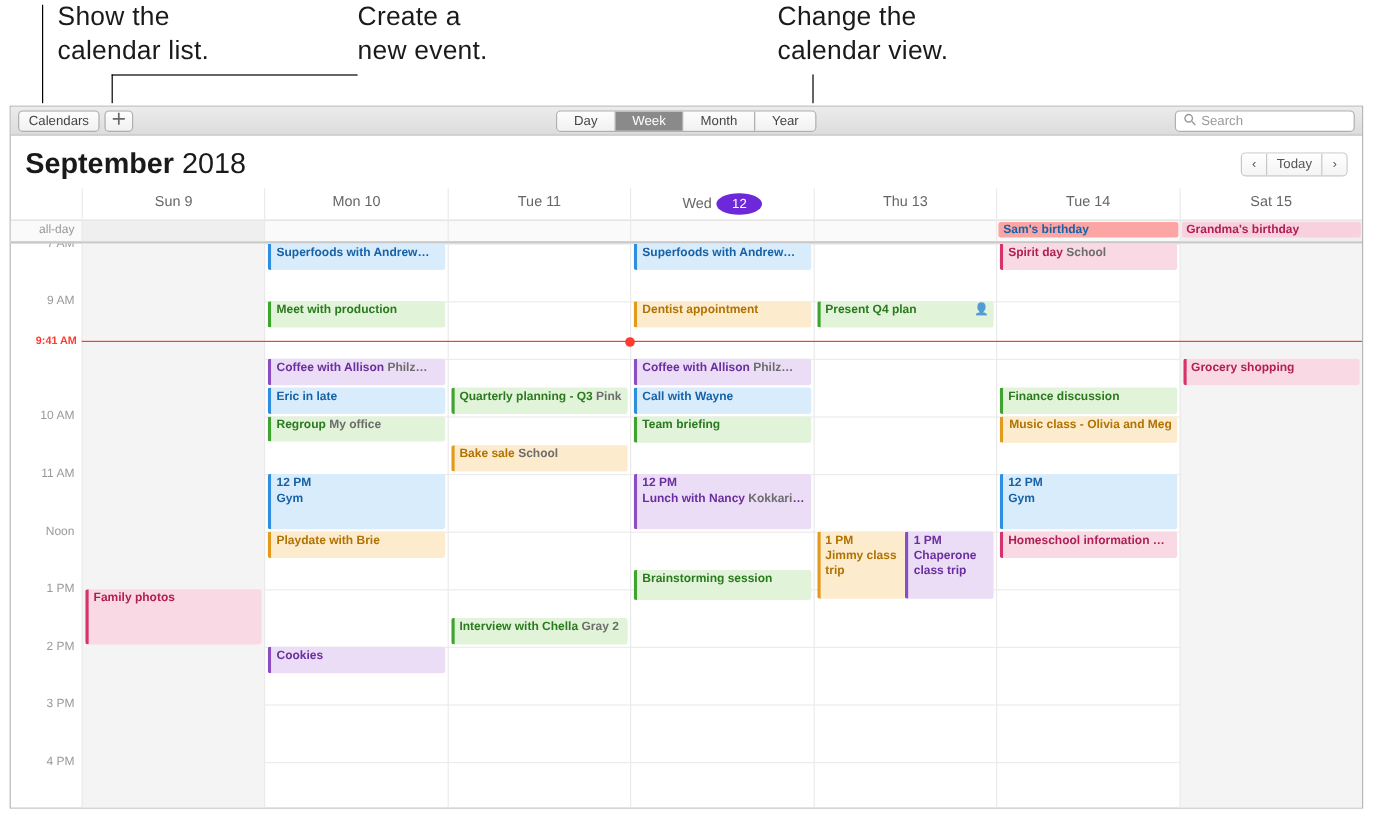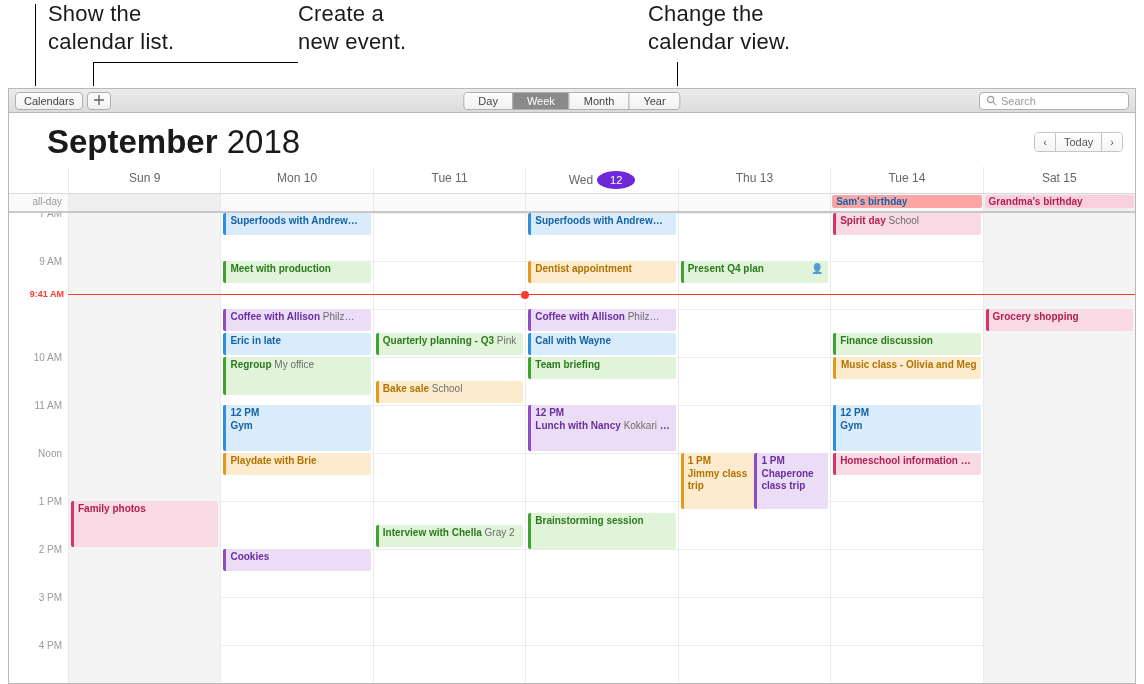--- a/index.html
+++ b/index.html
@@ -28,21 +28,21 @@
   
   .seg { position:absolute; left:50%; transform:translateX(-50%); display:flex; border:1px solid #b0b0b0; border-radius:4px; overflow:hidden; height:18px; }
   .seg .sbtn { padding:0 14px; font-size:11px; color:#444; background:linear-gradient(#fdfdfd,#f1f1f1); display:flex; align-items:center; border-left:1px solid #b0b0b0; cursor:pointer; }
   .seg .sbtn:first-child { border-left:none; }
   .seg .sbtn.active { background:#8a8a8a; color:#fff; }
   
   .search { position:absolute; right:6px; top:3px; width:150px; height:18px; border:1px solid #b0b0b0; border-radius:4px; background:#fff; display:flex; align-items:center; padding:0 6px; color:#9a9a9a; font-size:11px; }
   .search svg { margin-right:4px; }
   
   .header { display:flex; align-items:center; padding: 10px 12px 6px 12px; }
-  .title { font-size: 33px; font-weight: 300; margin-left: 26px; }
+  .title { font-size: 24px; font-weight: 300; }
   .title strong { font-weight: 700; }
   .navgrp { margin-left:auto; display:flex; border:1px solid #c6c6c6; border-radius:4px; overflow:hidden; height:20px; }
   .navgrp .nbtn { padding:0 8px; font-size:11px; display:flex; align-items:center; background:linear-gradient(#fff,#f4f4f4); border-left:1px solid #c6c6c6; cursor:pointer; color:#555; }
   .navgrp .nbtn:first-child { border-left:none; }
   
   
   .dayhdr { display:grid; grid-template-columns: 59px repeat(7, 1fr); border-bottom:1px solid #d9d9d9; }
   .dayhdr div { text-align:center; font-size:12px; color:#666; padding:4px 0; border-left:1px solid #eaeaea; }
   .dayhdr div:first-child { border-left:none; }
   .dayhdr .today-badge { display:inline-flex; align-items:center; justify-content:center; width:38px; height:18px; background:#6d28d9; color:#fff; border-radius:50%; font-size:11px; margin-left:4px; font-weight:500; }
@@ -61,21 +61,21 @@
   .hlines .hr { position:absolute; left:0; right:0; border-top:1px solid #ececec; }
   .cols { position:absolute; left:59px; right:0; top:0; bottom:0; display:grid; grid-template-columns: repeat(7,1fr); }
   .cols > div { border-left:1px solid #eaeaea; position:relative; }
   .cols > div.shade { background:#f4f4f4; }
   
   .nowline { position:absolute; left:0; right:0; border-top:1px solid #ff3b30; }
   .nowline .dot { position:absolute; width:8px; height:8px; border-radius:50%; background:#ff3b30; top:-4px; }
   .nowlabel { position:absolute; font-size:9px; color:#ff3b30; right:4px; transform:translateY(-50%); font-weight:600; }
   
   .ev { position:absolute; left:2px; right:2px; border-left:3px solid; border-radius:2px; padding:2px 4px; font-size:10px; font-weight:600; line-height:1.25; overflow:hidden; white-space:nowrap; text-overflow:ellipsis; }
-  .ev .sub { font-weight:400; color:#6d6d6d; }
+  .ev .sub { font-weight:700; color:#6d6d6d; }
   .ev.half { right:50%; }
   .ev.halfR { left:50%; }
   .ev .ico { float:right; font-size:10px; opacity:.7; }
   
   
   .c-blue   { background:#d9ecfb; border-color:#2f8ee0; color:#1662a5; }
   .c-green  { background:#e1f3d8; border-color:#3fa32f; color:#2b7a1f; }
   .c-purple { background:#eaddf5; border-color:#8a4dc2; color:#6a2ea0; }
   .c-orange { background:#fceccd; border-color:#e39a1c; color:#b27200; }
   .c-pink   { background:#f9d9e3; border-color:#d6336c; color:#b01f53; }
@@ -197,38 +197,38 @@
       </div>
     <div class="cols" id="cols">
         <div class="shade">
           <div class="ev c-pink" style="top: 288px; height: 46px;"><span>Family photos</span></div>
         </div>
         <div>
           <div class="ev c-blue" style="top: 0px; height: 22px;"><span>Superfoods with Andrew…</span></div>
           <div class="ev c-green" style="top: 48px; height: 22px;"><span>Meet with production</span></div>
           <div class="ev c-purple" style="top: 96px; height: 22px;"><span>Coffee with Allison</span> <span class="sub">Philz…</span></div>
           <div class="ev c-blue" style="top: 120px; height: 22px;"><span>Eric in late</span></div>
-          <div class="ev c-green" style="top: 144px; height: 38px;"><span>Regroup</span> <span class="sub">My office</span></div>
+          <div class="ev c-green" style="top: 144px; height: 21px;"><span>Regroup</span> <span class="sub">My office</span></div>
           <div class="ev c-blue" style="top: 192px; height: 46px;"><span>12 PM</span><br><span>Gym</span></div>
           <div class="ev c-orange" style="top: 240px; height: 22px;"><span>Playdate with Brie</span></div>
           <div class="ev c-purple" style="top: 336px; height: 22px;"><span>Cookies</span></div>
         </div>
         <div>
           <div class="ev c-green" style="top: 120px; height: 22px;"><span>Quarterly planning - Q3</span> <span class="sub">Pink</span></div>
           <div class="ev c-orange" style="top: 168px; height: 22px;"><span>Bake sale</span> <span class="sub">School</span></div>
           <div class="ev c-green" style="top: 312px; height: 22px;"><span>Interview with Chella</span> <span class="sub">Gray 2</span></div>
         </div>
         <div>
           <div class="ev c-blue" style="top: 0px; height: 22px;"><span>Superfoods with Andrew…</span></div>
           <div class="ev c-orange" style="top: 48px; height: 22px;"><span>Dentist appointment</span></div>
           <div class="ev c-purple" style="top: 96px; height: 22px;"><span>Coffee with Allison</span> <span class="sub">Philz…</span></div>
           <div class="ev c-blue" style="top: 120px; height: 22px;"><span>Call with Wayne</span></div>
           <div class="ev c-green" style="top: 144px; height: 22px;"><span>Team briefing</span></div>
           <div class="ev c-purple" style="top: 192px; height: 46px;"><span>12 PM</span><br><span>Lunch with Nancy</span> <span class="sub">Kokkari Estiatorio 200 Jackson…</span></div>
-          <div class="ev c-green" style="top: 300px; height: 36px;"><span>Brainstorming session</span></div>
+          <div class="ev c-green" style="top: 272px; height: 25px;"><span>Brainstorming session</span></div>
         </div>
         <div>
           <div class="ev c-green" style="top: 48px; height: 22px;"><span>Present Q4 plan</span><span class="ico">👤</span></div>
           <div class="ev c-orange half" style="top: 240px; height: 55.6px; white-space: normal;"><span>1 PM</span><br><span>Jimmy class trip</span></div>
           <div class="ev c-purple halfR" style="top: 240px; height: 55.6px; white-space: normal;"><span>1 PM</span><br><span>Chaperone class trip</span></div>
         </div>
         <div>
           <div class="ev c-pink" style="top: 0px; height: 22px;"><span>Spirit day</span> <span class="sub">School</span></div>
           <div class="ev c-green" style="top: 120px; height: 22px;"><span>Finance discussion</span></div>
           <div class="ev c-orange" style="top: 144px; height: 22px; text-align: right;"><span>Music class - Olivia and Meg</span></div>

